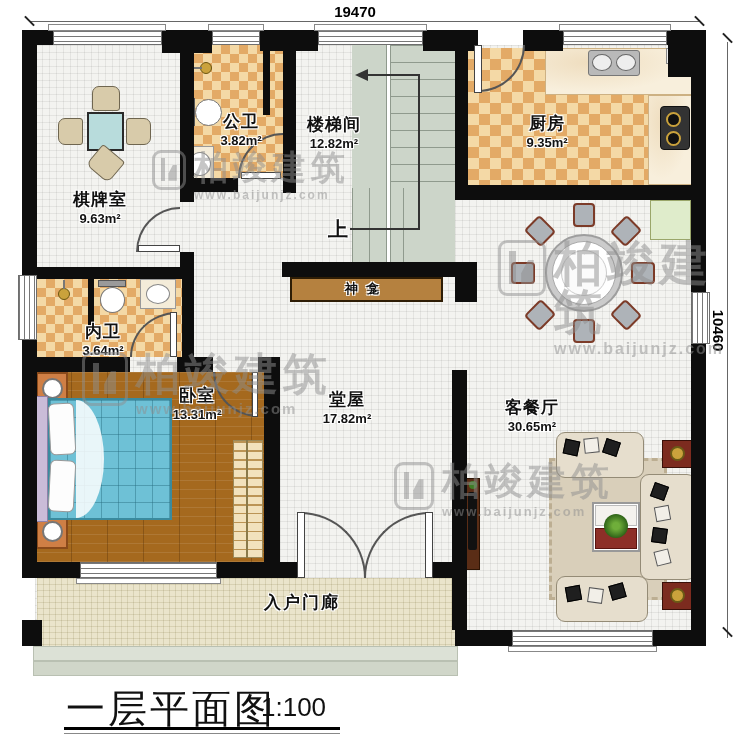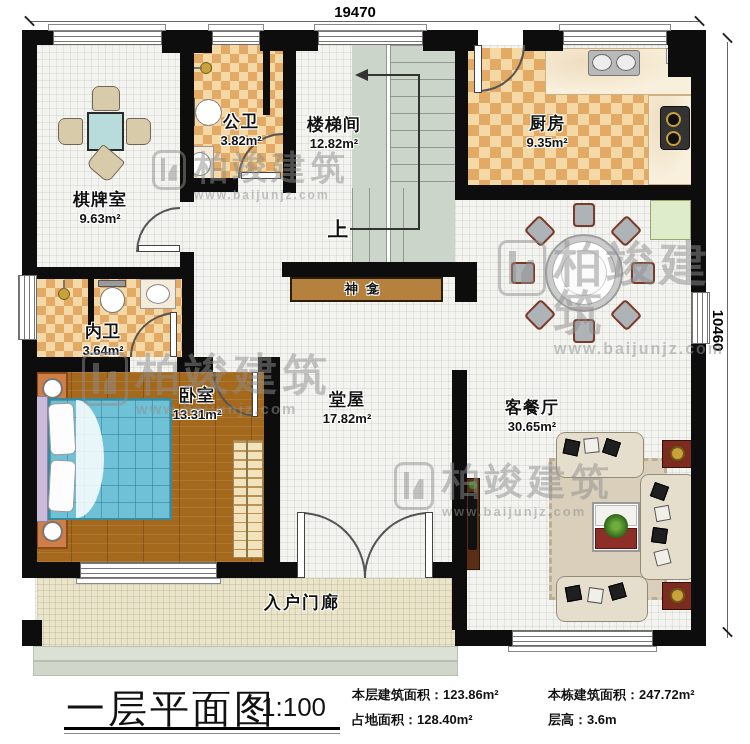--- a/index.html
+++ b/index.html
@@ -319,20 +319,14 @@
   <i class="abs tick" style="left:693px;top:20px"></i>
   <div class="abs dimtext" style="left:325px;top:3px;width:60px">19470</div>
   <i class="abs dimline" style="left:727px;top:42px;width:1px;height:596px"></i>
   <i class="abs tick" style="left:721px;top:37px"></i>
   <i class="abs tick" style="left:721px;top:631px"></i>
   <div class="abs dimtext" style="left:688px;top:322px;width:60px;transform:rotate(90deg)">10460</div>
 
   <div class="title" style="left:66px;top:682px;font-size:39px">一层平面图</div>
   <div class="scale" style="left:261px;top:692px">1:100</div>
   <i class="abs rule" style="left:64px;top:727px;width:276px"></i>
-  <div class="stats" style="left:352px;top:686px">
-    <div class="stat"><span>本层建筑面积：</span><span>123.86m²</span></div>
-    <div class="stat"><span>本栋建筑面积：</span><span>247.72m²</span></div>
-    <div class="stat"><span>占地面积：</span><span>128.40m²</span></div>
-    <div class="stat"><span>层高：</span><span>3.6m</span></div>
-  </div>
 
 </div>
 
 </body></html>

